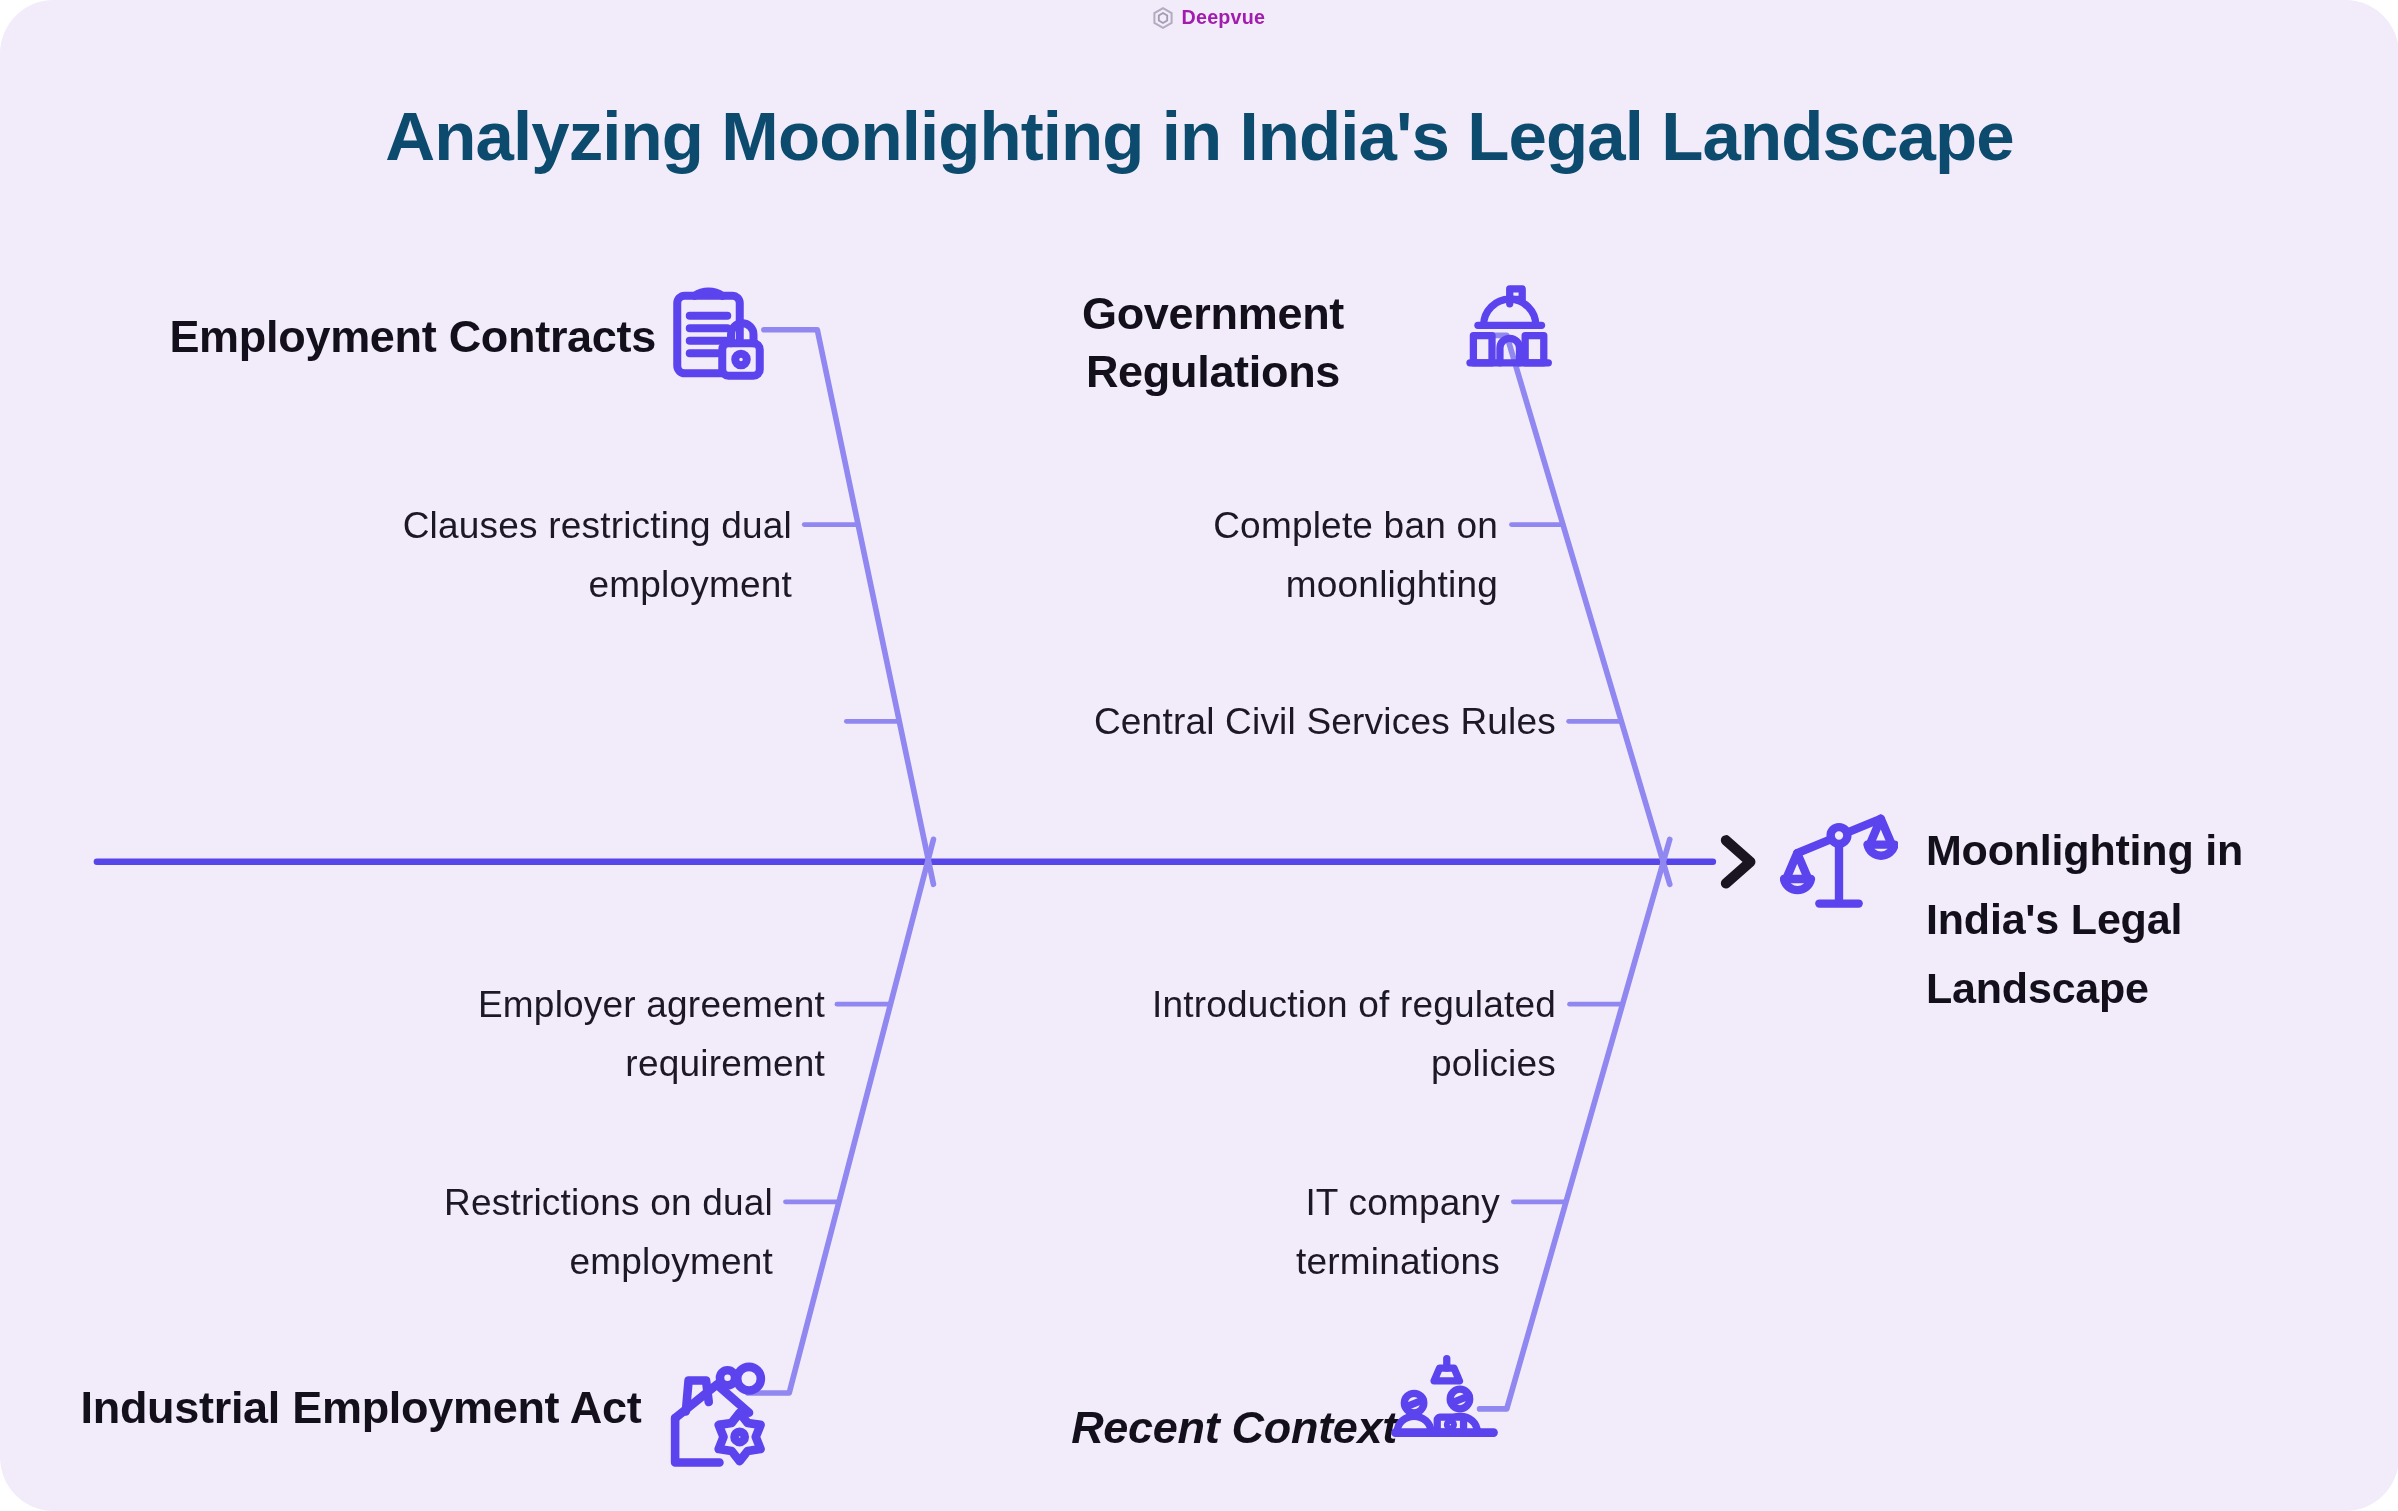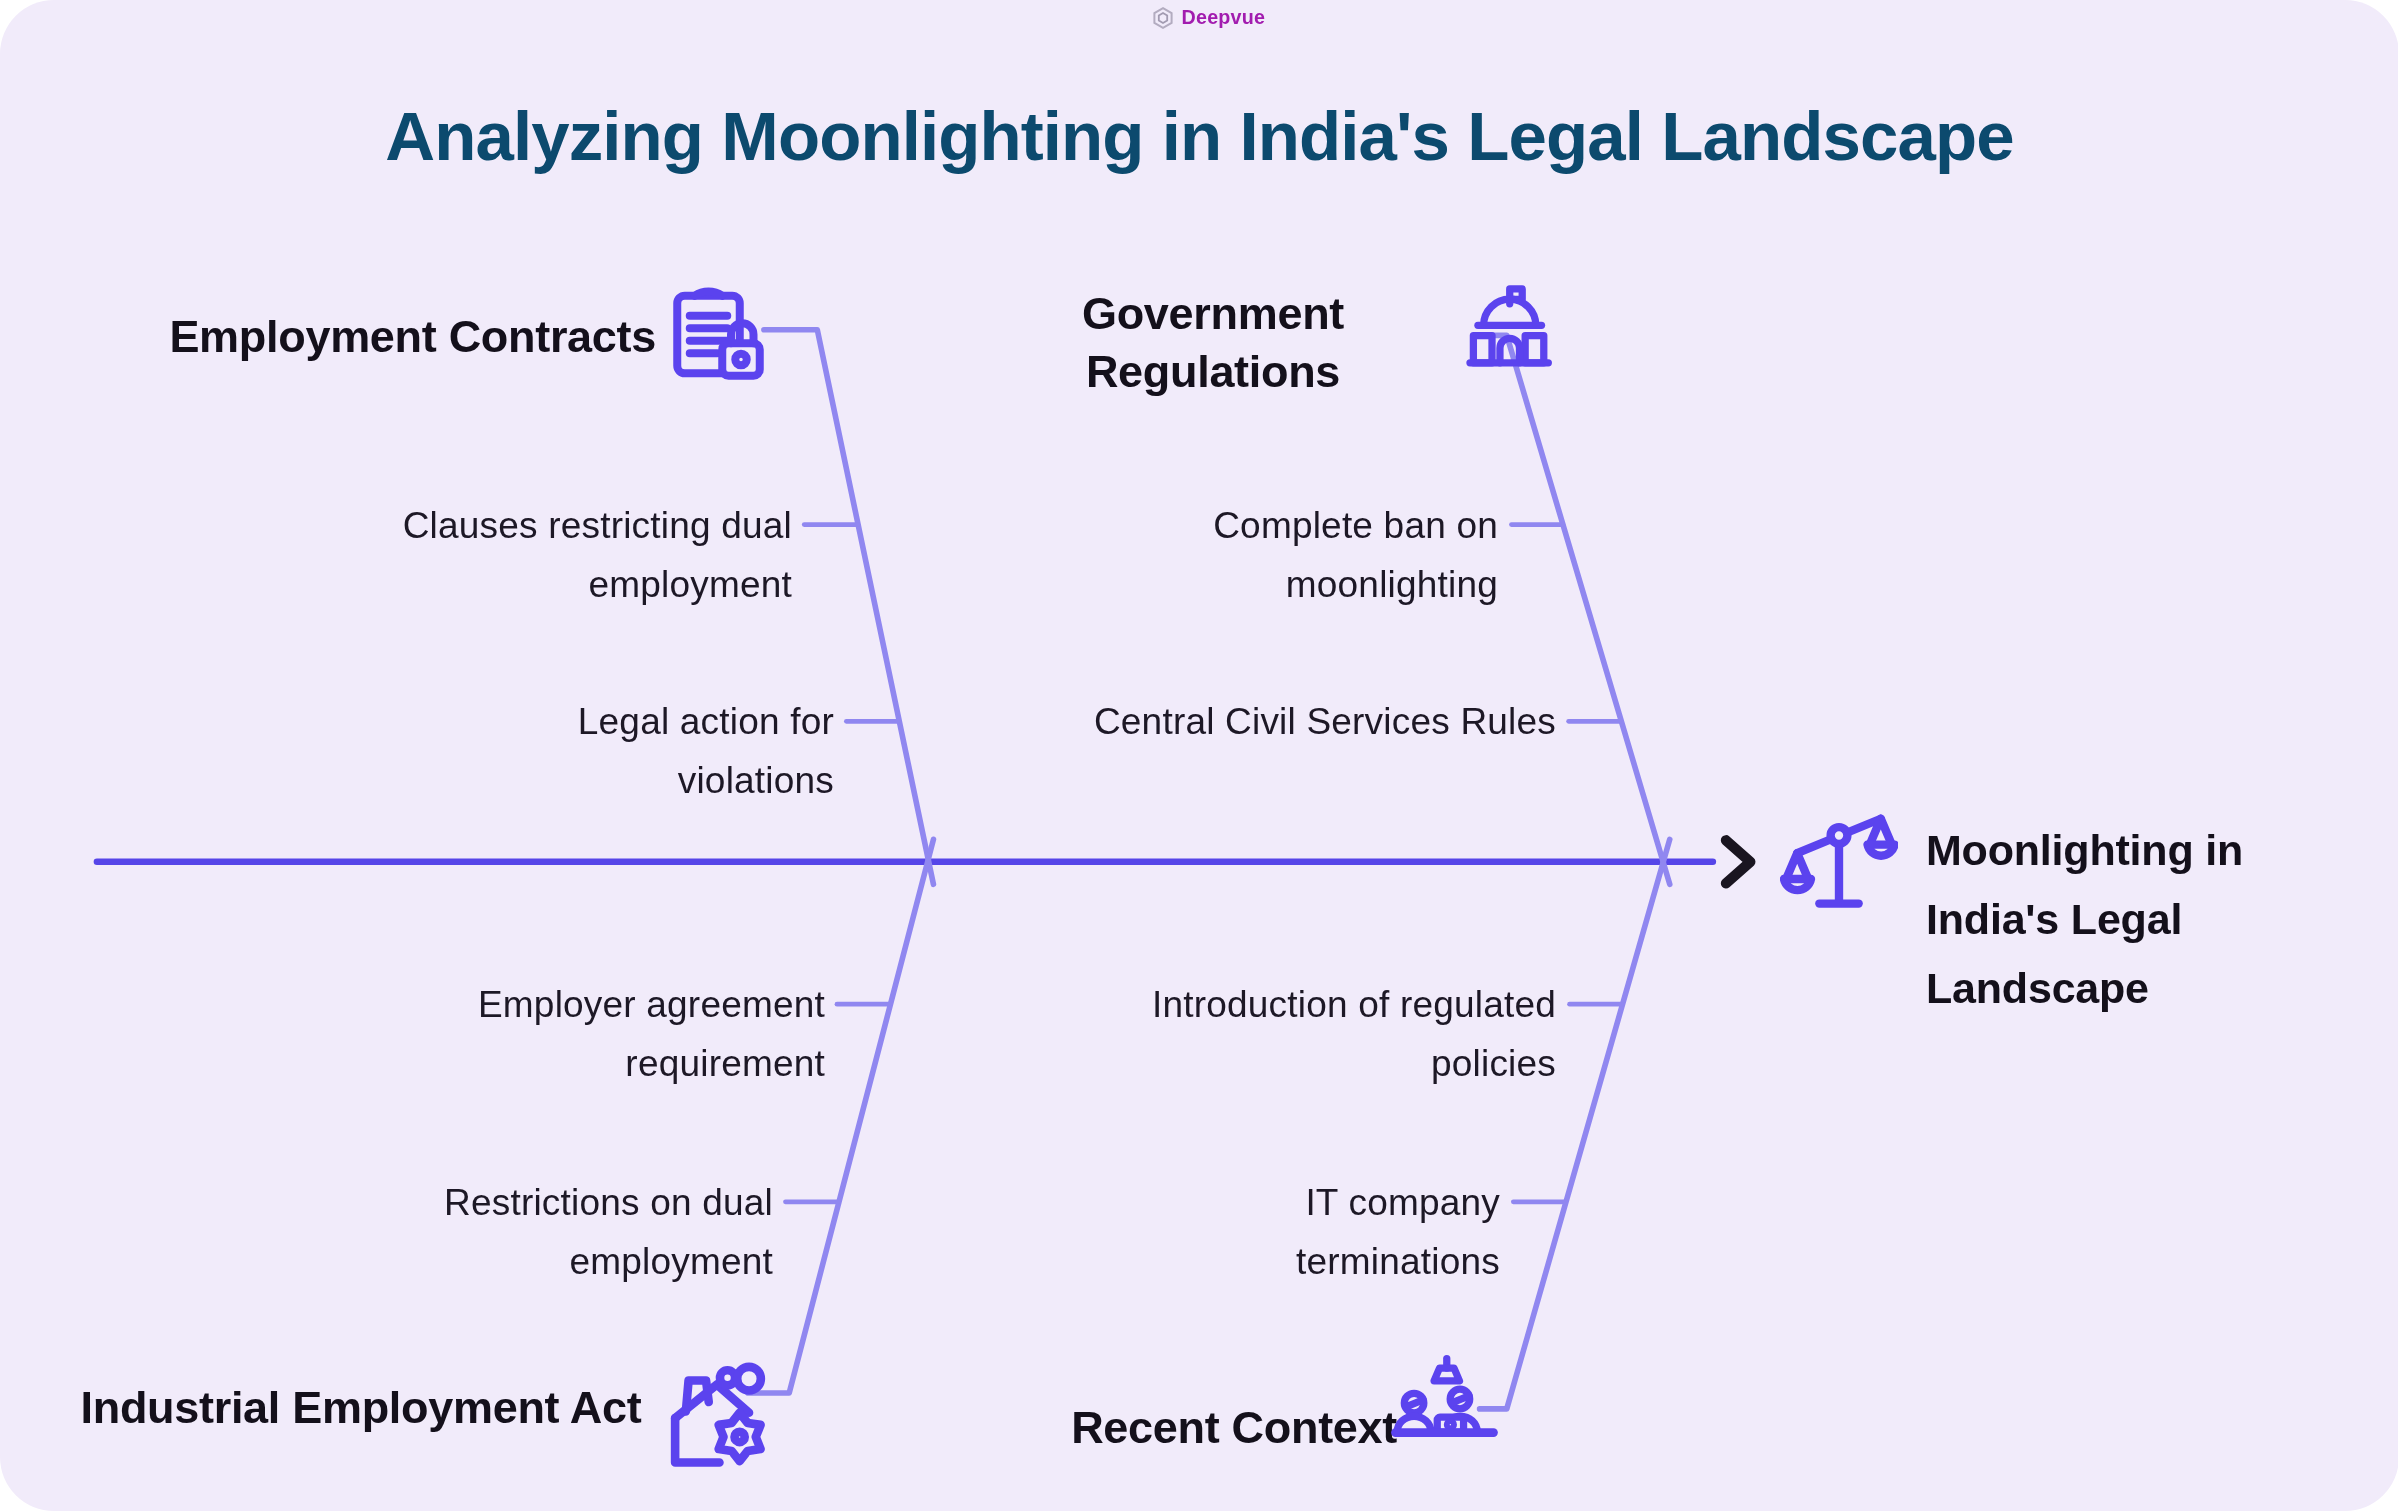--- a/index.html
+++ b/index.html
@@ -73,24 +73,23 @@
         <path d="M12 7 L16.2 9.5 V14.5 L12 17 L7.8 14.5 V9.5 Z" fill="none" stroke="#A29BB1" stroke-width="1.8"></path>
       </svg>
       <span>Deepvue</span>
     </div>
 
     <div class="title">Analyzing Moonlighting in India's Legal Landscape</div>
 
     <div class="hdr right-al" style="right:1743px; top:308px; width:656px;">Employment Contracts</div>
     <div class="hdr center-al" style="left:1007px; top:285px; width:412px;">Government Regulations</div>
     <div class="hdr center-al" style="left:61px; top:1379px; width:600px;">Industrial Employment Act</div>
-    <div class="hdr right-al" style="right:1002px; top:1399px; width:562px;">Recent Context</div>
+    <div class="hdr right-al" style="right:1002px; top:1399px; width:562px;font-style:italic;">Recent Context</div>
 
     <div class="sub" style="right:1607px; top:496px; width:525px;">Clauses restricting dual employment</div>
-    <div class="sub" style="right:1565px; top:692px; width:309px;">Legal action for violations</div>
 
     <div class="sub" style="right:901px; top:496px; width:431px;">Complete ban on moonlighting</div>
     <div class="sub" style="right:843px; top:692px; width:487px;">Central Civil Services Rules</div>
 
     <div class="sub" style="right:1574px; top:975px; width:450px;">Employer agreement requirement</div>
     <div class="sub" style="right:1626px; top:1173px; width:468px;">Restrictions on dual employment</div>
 
     <div class="sub" style="right:843px; top:975px; width:431px;">Introduction of regulated policies</div>
     <div class="sub" style="right:899px; top:1173px; width:356px;">IT company terminations</div>
 

